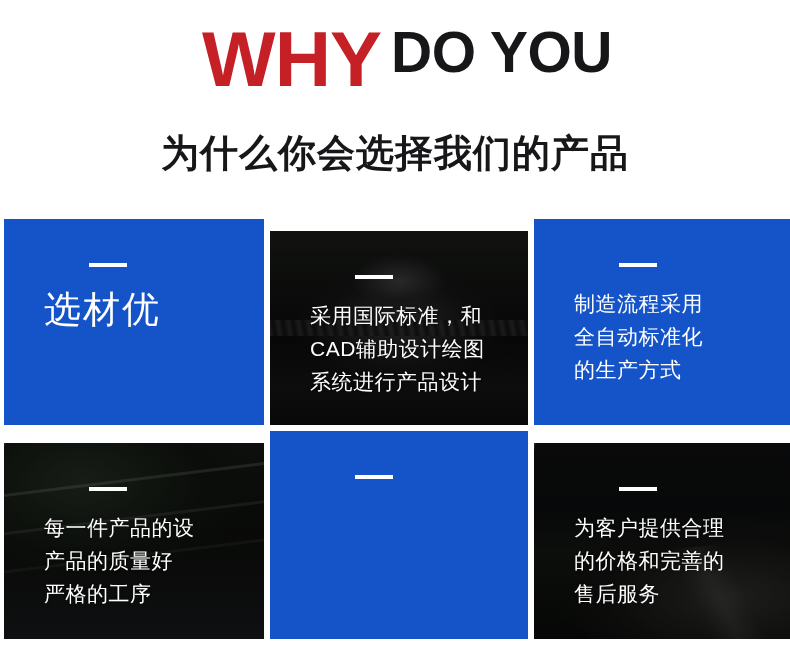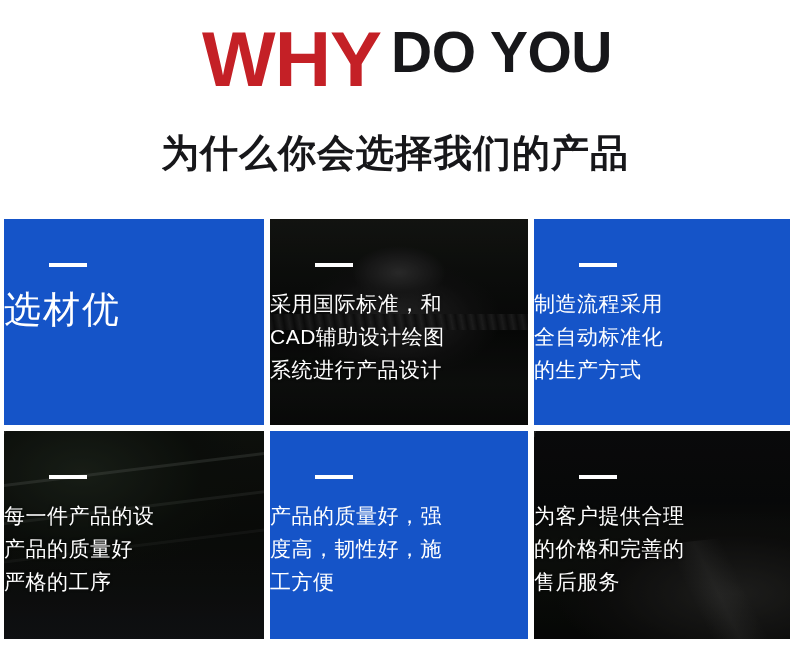--- a/index.html
+++ b/index.html
@@ -95,21 +95,21 @@
   }
   .card {
     position: relative;
     overflow: hidden;
     display: flex;
     flex-direction: column;
     align-items: flex-start;
     justify-content: flex-start;
   }
   .card-blue { background: #1554c8; }
-  .card-dark { background: #701a75; }
+  .card-dark { background: #701a75; margin-top: 12px; }
 
   
   .bg {
     position: absolute;
     inset: 0;
     z-index: 0;
   }
   .bg-clamp {
     background:
       radial-gradient(ellipse 60px 34px at 50% 26%, #3a3a3a 0%, #202020 55%, rgba(0,0,0,0) 78%),
@@ -161,20 +161,21 @@
     background: rgba(0,0,0,0.30);
     z-index: 1;
   }
 
   .card-inner {
     position: relative;
     z-index: 2;
     width: 100%;
     height: 100%;
     box-sizing: border-box;
+    padding-left: 40px;
     padding-top: 44px;
   }
   .card-dash {
     width: 38px;
     height: 4px;
     background: #ffffff;
     margin-left: 45px;
     margin-bottom: 20px;
   }
   .card-text {
@@ -245,23 +246,20 @@
         <div class="card-dash"></div>
         <div class="card-text">每一件产品的设
 产品的质量好
 严格的工序</div>
       </div>
     </div>
 
     <div class="card card-blue">
       <div class="card-inner">
         <div class="card-dash"></div>
-        <div class="card-text">产品的质量好，强
-度高，韧性好，施
-工方便</div>
       </div>
     </div>
 
     <div class="card card-dark">
       <div class="bg bg-road"></div>
       <div class="scrim"></div>
       <div class="card-inner">
         <div class="card-dash"></div>
         <div class="card-text">为客户提供合理
 的价格和完善的

